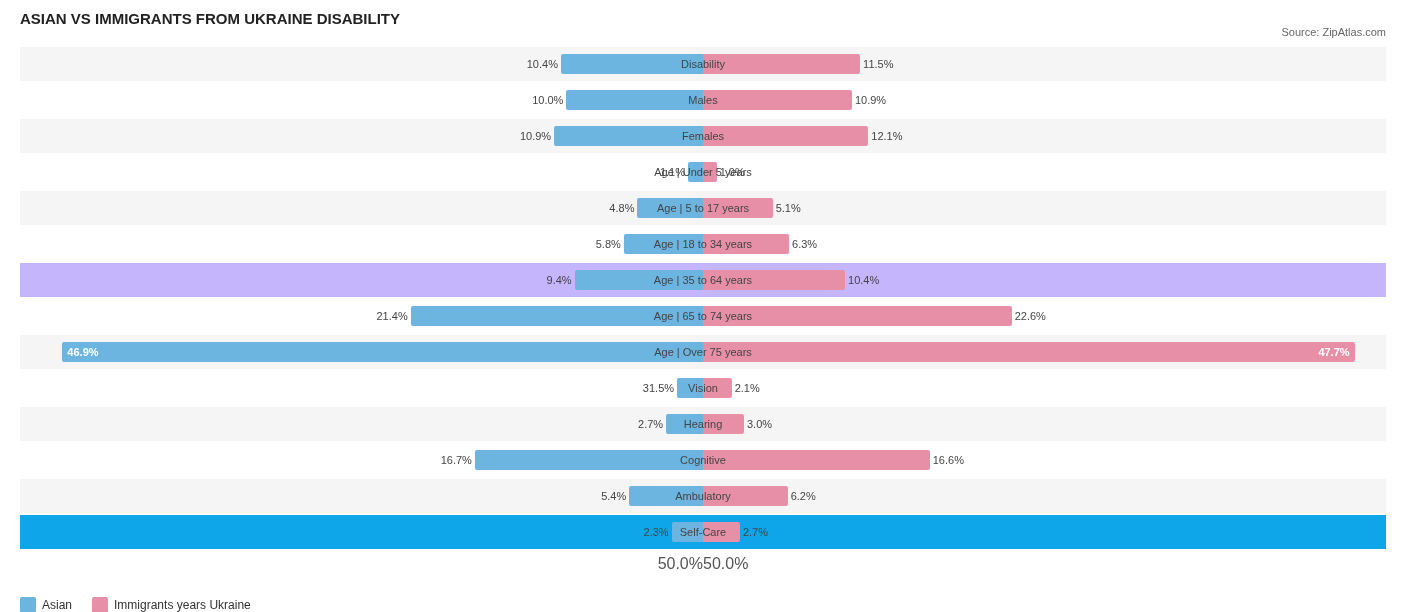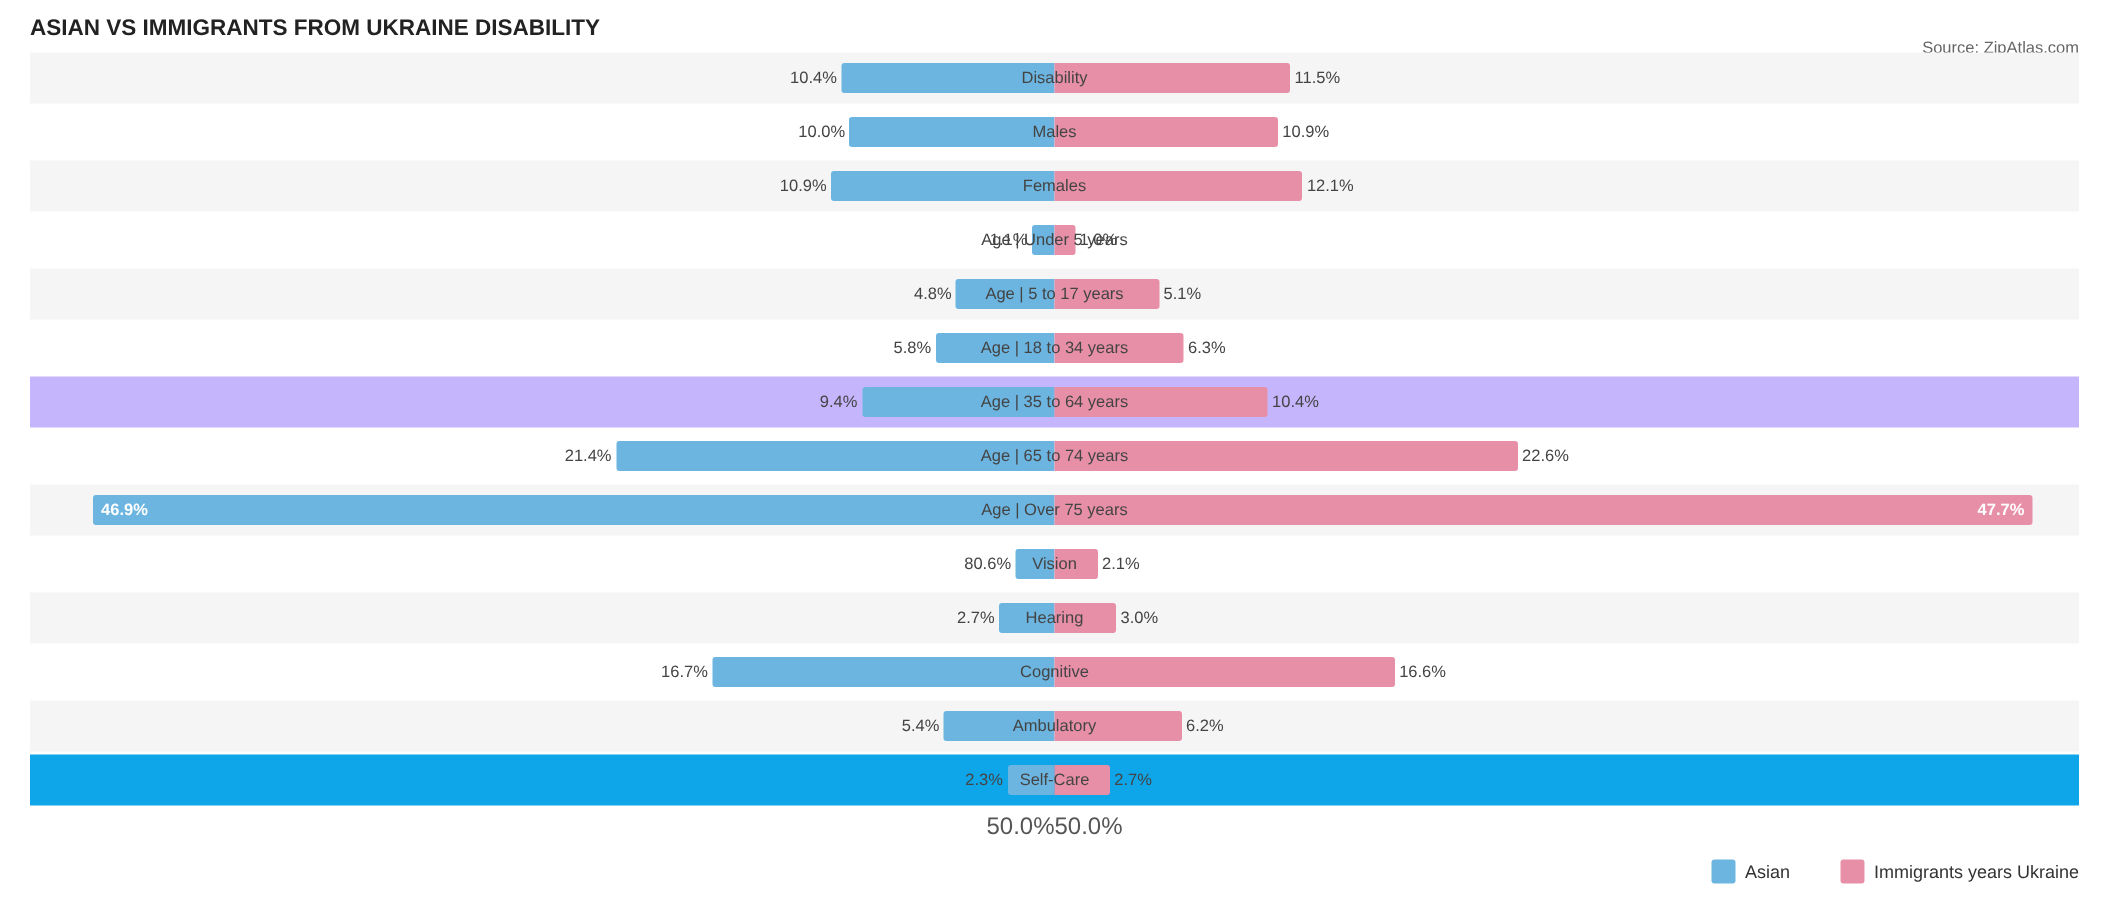--- a/index.html
+++ b/index.html
@@ -15,21 +15,21 @@
     .chart-container {
       width: 1406px;
       height: 612px;
       padding: 10px 20px 30px 20px;
       position: relative;
     }
     .chart-title {
       font-size: 15px;
       font-weight: bold;
       text-transform: uppercase;
-      margin-bottom: 8px;
+      margin-bottom: 20px;
       color: #222;
     }
     .source {
       position: absolute;
       top: 26px;
       right: 20px;
       font-size: 11px;
       color: #666;
     }
     .chart-area {
@@ -136,23 +136,23 @@
     .axis-row {
       display: flex;
       width: 100%;
       justify-content: center;
       padding: 4px 0;
       font-size: 16px;
       color: #555;
     }
     .legend {
       display: flex;
-      justify-content: flex-end;
-      gap: 34px;
-      margin-top: 8px;
+      justify-content: flex-start;
+      gap: 20px;
+      margin-top: 20px;
     }
     .legend-item {
       display: flex;
       align-items: center;
       gap: 6px;
       font-size: 12px;
     }
     .legend-swatch {
       width: 16px;
       height: 16px;
@@ -302,21 +302,21 @@
         <div class="pink-bar highlight" style="width: 95.4%;">
           <span class="bar-value">47.7%</span>
         </div>
       </div>
     </div>
   </div>
       <div class="bar-row" style="background: rgb(255, 255, 255);">
     <div class="row-inner">
       <div class="left-side">
         <div class="blue-bar" style="width: 3.8%;">
-          <span class="bar-value">80.6%</span>
+          <span class="bar-value">31.5%</span>
         </div>
       </div>
       <div class="center-label">Vision</div>
       <div class="right-side">
         <div class="pink-bar" style="width: 4.2%;">
           <span class="bar-value">2.1%</span>
         </div>
       </div>
     </div>
   </div>

